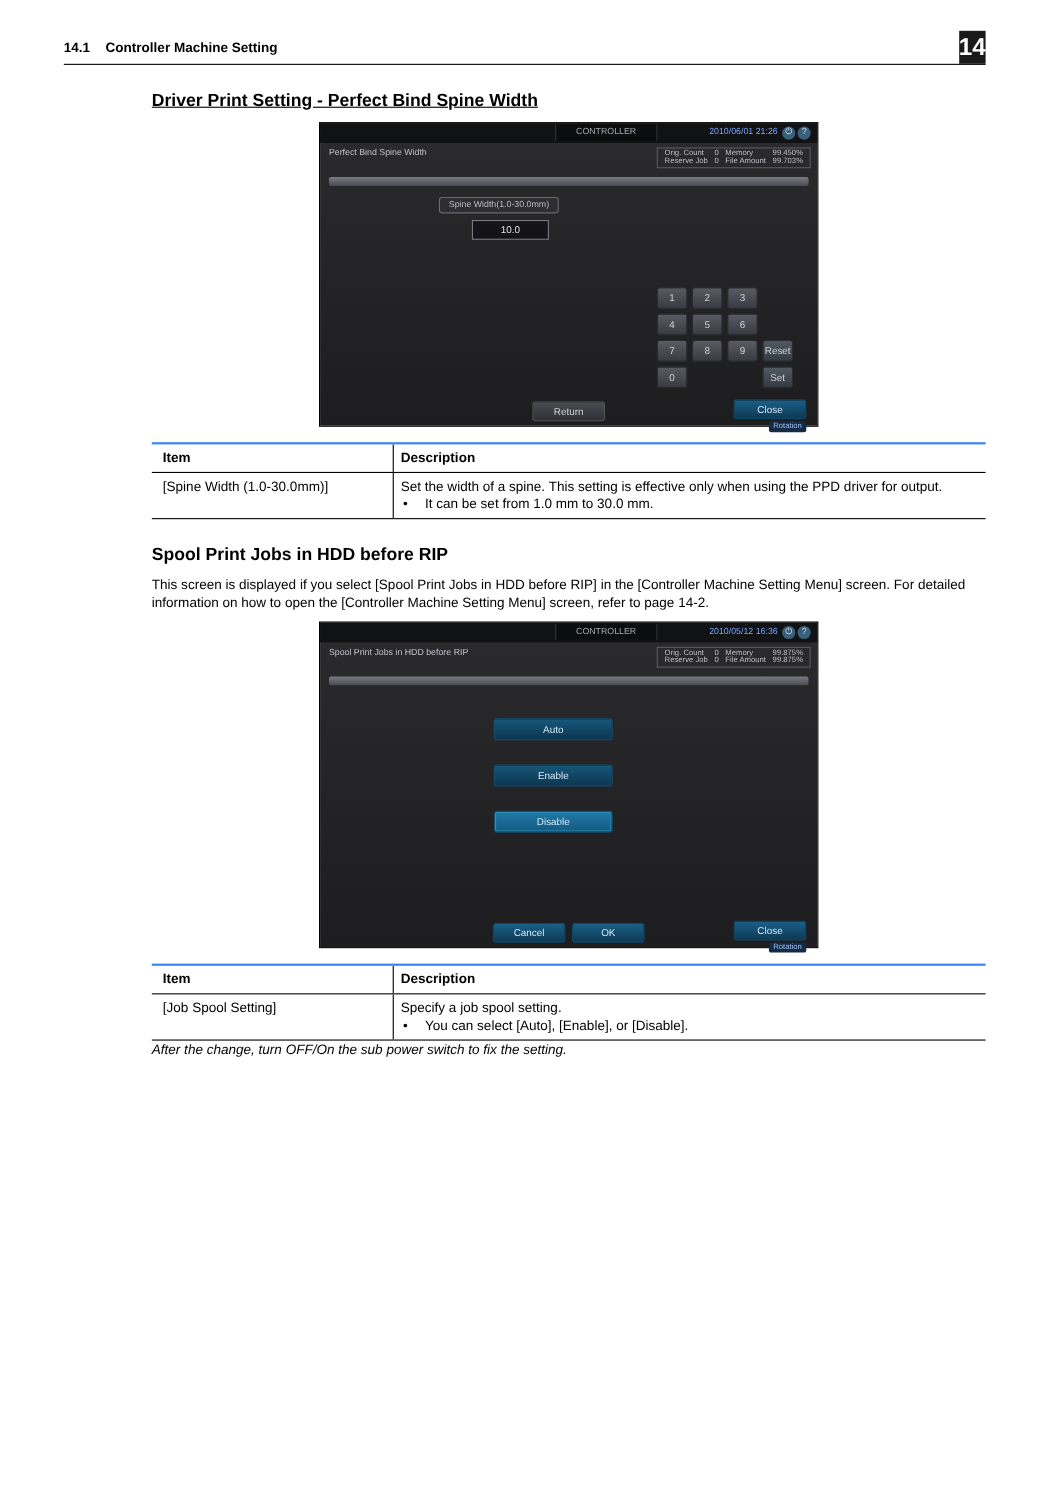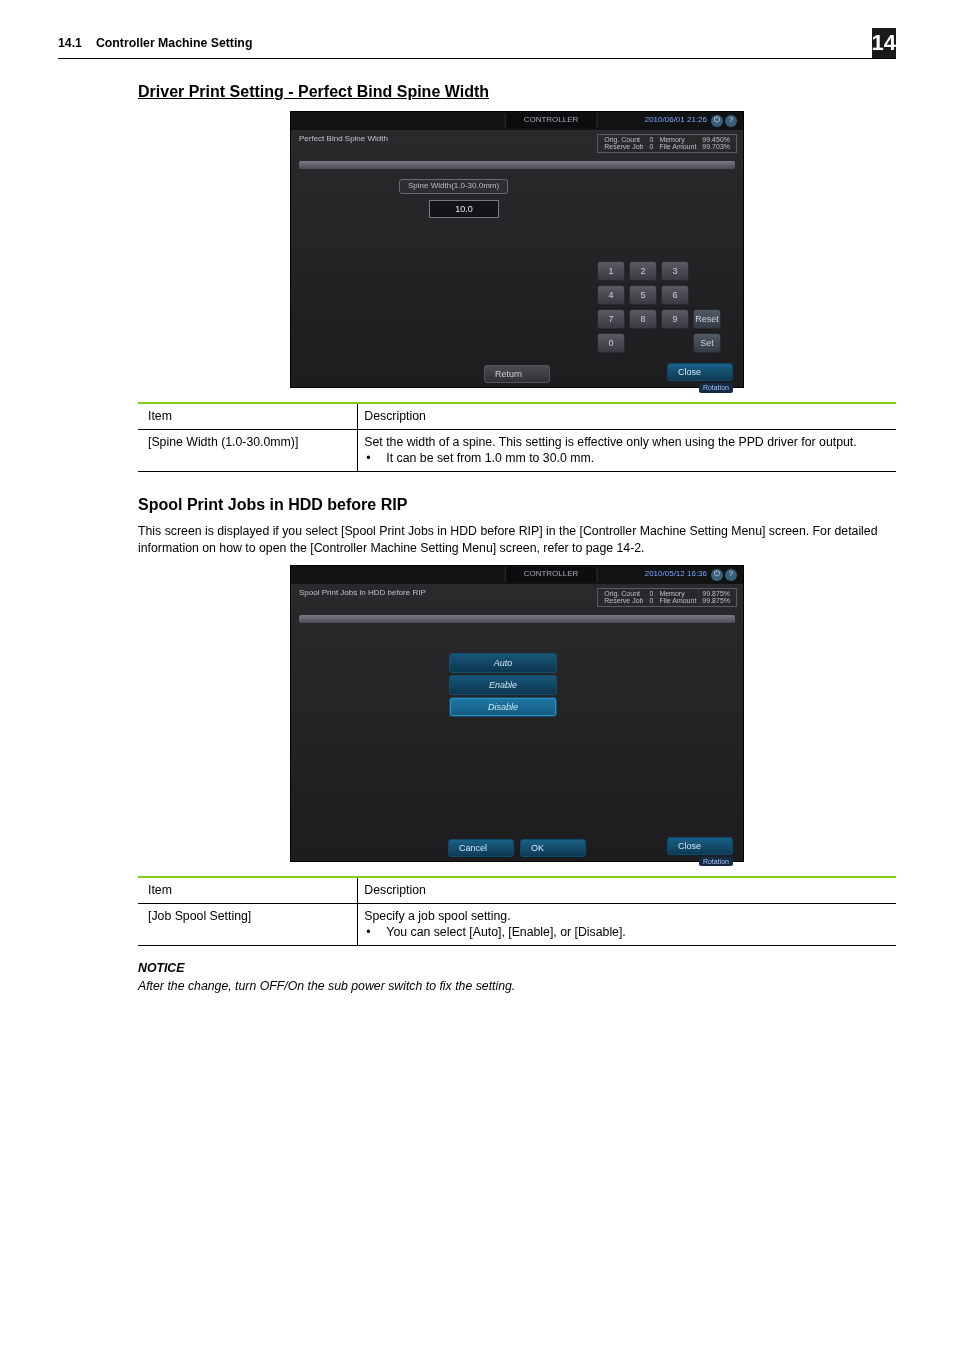--- a/index.html
+++ b/index.html
@@ -60,23 +60,23 @@
     width: 100%;
     margin-top: 6px;
     font-size: 12.3px;
   }
   table.desc th, table.desc td {
     text-align: left;
     vertical-align: top;
     padding: 4px 6px;
   }
   table.desc th {
-    border-top: 2px solid #84cc16;
+    border-top: 2px solid #3b82f6;
     border-bottom: 1px solid #000;
-    font-weight: normal;
+    font-weight: bold;
   }
   table.desc td {
     border-bottom: 1px solid #000;
   }
   table.desc th:first-child, table.desc td:first-child {
     width: 29%;
     padding-left: 10px;
   }
   .col-sep {
     border-left: 1px solid #000;
@@ -195,39 +195,40 @@
     justify-content:center;
     align-items:center;
     gap:6px;
     position:relative;
     padding-top:2px;
   }
   .pf-btn {
     min-width: 66px;
     padding: 2px 10px;
     font-size: 9px;
+    text-align:center;
     border:1px solid #0e4a6a;
     border-radius:3px;
     background: linear-gradient(#1a5f86,#0d3a54);
     color:#d0e8f8;
   }
   .pf-btn.gray {
     border:1px solid #555;
     background: linear-gradient(#4b4b52,#2f2f36);
     color:#cfcfd6;
   }
   .pf-right {
     position:absolute; right:10px; top:4px; display:flex; flex-direction:column; align-items:flex-end; gap:2px;
   }
   .rot-chip {
     font-size:7px; background:#152a44; color:#9cc0ec; padding:0 4px; border-radius:2px;
   }
 
   
-  .opt-stack { margin: 20px 0 0 150px; display:flex; flex-direction:column; gap:2px; width:108px;font-style:italic; }
+  .opt-stack { margin: 20px 0 0 150px; display:flex; flex-direction:column; gap:22px; width:108px; }
   .opt-btn {
     border:1px solid #144e6e;
     border-radius:3px;
     background: linear-gradient(#17577a,#0c3650);
     color:#cfe7f6;
     font-size:9px;
     text-align:center;
     padding:3px 0;
   }
   .opt-btn.sel {
@@ -407,19 +408,18 @@
           <span>Specify a job spool setting.</span>
           <div class="bullet-row">
                 <span class="bullet-dot">•</span>
                 <span>You can select [Auto], [Enable], or [Disable].</span>
               </div>
         </td>
       </tr>
     </tbody>
       </table>
 
-    <p class="notice-label">NOTICE</p>
     <p class="notice-text">After the change, turn OFF/On the sub power switch to fix the setting.</p>
 
   </div>
 
 
 </div>
 
 </body></html>

